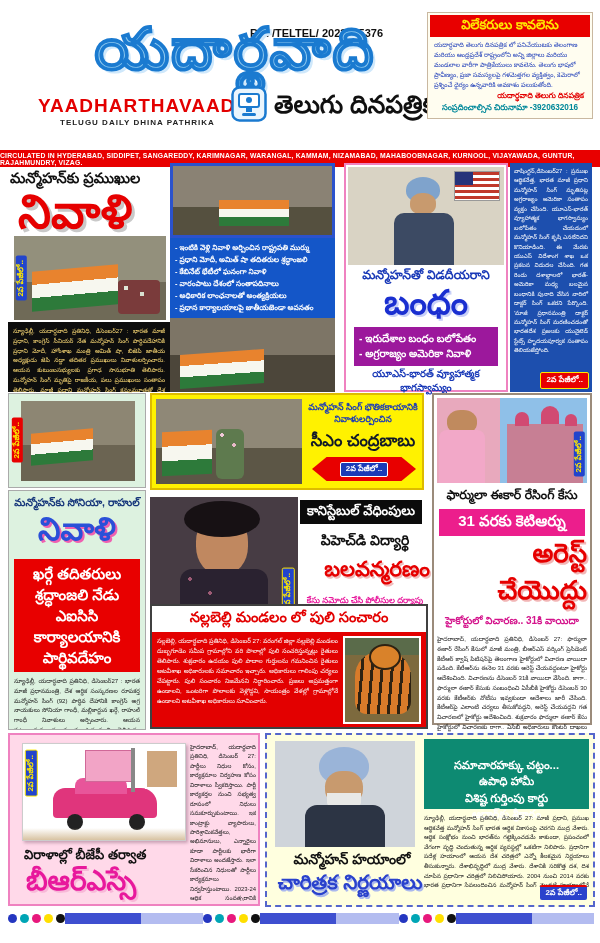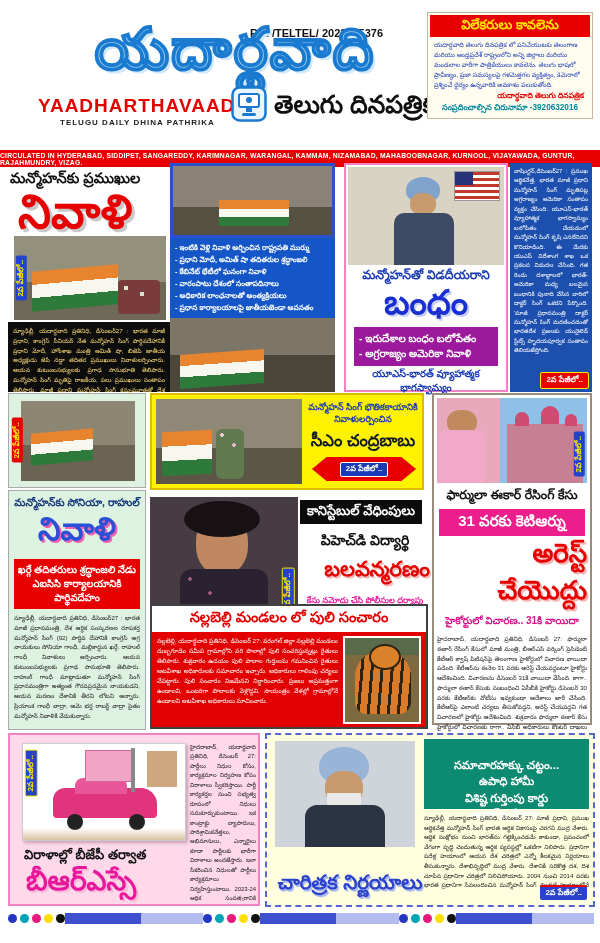--- a/index.html
+++ b/index.html
@@ -146,21 +146,21 @@
     <div style="text-align:center;font-size:12.5px;font-weight:bold;color:#111;margin-top:5px;">ఫార్ములా ఈకార్ రేసింగ్ కేసు</div>
     <div style="background:#ec1e8c;color:#fff;font-size:15px;font-weight:bold;text-align:center;padding:3px 0;margin:4px 2px 0;">31 వరకు కెటిఆర్ను</div>
     <div style="text-align:right;font-size:26px;font-weight:bold;color:#e60000;text-shadow:2px 2px 0 #f2b6b6;margin-top:2px;">అరెస్ట్ చేయొద్దు</div>
     <div style="text-align:center;font-size:10px;font-weight:bold;color:#d4148c;margin-top:3px;">హైకోర్టులో విచారణ.. 31కి వాయిదా</div>
     <div class="body-sm justify" style="margin-top:5px;height:130px;overflow:hidden;">హైదరాబాద్, యదార్థవాది ప్రతినిధి, డిసెంబర్ 27: ఫార్ములా ఈకార్ రేసింగ్ కేసులో మాజీ మంత్రి, బీఆర్ఎస్ వర్కింగ్ ప్రెసిడెంట్ కేటీఆర్ క్వాష్ పిటిషన్‌పై తెలంగాణ హైకోర్టులో విచారణ వాయిదా పడింది. కేటీఆర్‌ను ఈనెల 31 వరకు అరెస్ట్ చేయవద్దంటూ హైకోర్టు ఆదేశించింది. విచారణను డిసెంబర్ 31కి వాయిదా వేసింది. కాగా.. ఫార్ములా ఈకార్ కేసుకు సంబంధించి ఏసీబీకి హైకోర్టు డిసెంబర్ 30 వరకు కేటీఆర్‌కు నోటీసు ఇవ్వకుండా ఆదేశాలు జారీ చేసింది. కేటీఆర్‌పై ఎలాంటి చర్యలు తీసుకోవద్దని, అరెస్ట్ చేయవద్దని గత విచారణలో హైకోర్టు ఆదేశించింది. శుక్రవారం ఫార్ములా ఈకార్ కేసు హైకోర్టులో విచారణకు రాగా.. ఏసీబీ అధికారులు కౌంటర్ దాఖలు చేశారు.</div>
   </div>
 
   <div class="abs" style="left:8px;top:490px;width:138px;height:240px;background:#ddf2e0;border:1px solid #aaa;box-sizing:border-box;padding:5px;overflow:hidden;">
     <div style="text-align:center;font-size:10.5px;font-weight:bold;color:#15357a;">మన్మోహన్‌కు సోనియా, రాహుల్</div>
     <div style="text-align:center;font-size:32px;font-weight:bold;color:#2a50d8;text-shadow:2px 2px 0 #f060b0;">నివాళి</div>
-    <div style="background:#e80000;color:#fff;font-size:10px;font-weight:bold;text-align:center;line-height:1.4;padding:4px 3px;margin:4px 0;">ఖర్గే తదితరులు శ్రద్ధాంజలి నేడు ఎఐసిసి కార్యాలయానికి పార్థివదేహం</div>
+    <div style="background:#e80000;color:#fff;font-size:15px;font-weight:bold;text-align:center;line-height:1.4;padding:4px 3px;margin:4px 0;">ఖర్గే తదితరులు శ్రద్ధాంజలి నేడు ఎఐసిసి కార్యాలయానికి పార్థివదేహం</div>
     <div class="body-sm justify" style="height:128px;overflow:hidden;">న్యూఢిల్లీ, యదార్థవాది ప్రతినిధి, డిసెంబర్27 : భారత మాజీ ప్రధానమంత్రి, దేశ ఆర్థిక సంస్కరణల రూపకర్త మన్మోహన్ సింగ్ (92) పార్థివ దేహానికి కాంగ్రెస్ అగ్ర నాయకులు సోనియా గాంధీ, మల్లికార్జున ఖర్గే, రాహుల్ గాంధీ నివాళులు అర్పించారు. ఆయన కుటుంబసభ్యులకు ప్రగాఢ సానుభూతి తెలిపారు. రాహుల్ గాంధీ మాట్లాడుతూ మన్మోహన్ సింగ్ ప్రధానమంత్రిగా అత్యంత గౌరవప్రదమైన నాయకుడని, ఆయన మరణం దేశానికి తీరని లోటని అన్నారు. ప్రియాంక గాంధీ వాద్రా, ఆమె భర్త రాబర్ట్ వాద్రా సైతం మన్మోహన్ నివాళికి వేడుకున్నారు.</div>
   </div>
 
   <div class="ph" style="left:150px;top:497px;width:148px;height:126px;background:linear-gradient(180deg,#473c44 0 100%);">
     <div class="abs" style="left:46px;top:16px;width:52px;height:62px;border-radius:46%;background:#c08860;"></div>
     <div class="abs" style="left:34px;top:4px;width:76px;height:36px;border-radius:50%;background:#171114;"></div>
     <div class="abs" style="left:30px;top:72px;width:88px;height:54px;border-radius:12px 12px 0 0;background:radial-gradient(circle 3px at 10px 10px,#9c5a74 60%,transparent 62%),radial-gradient(circle 3px at 30px 24px,#9c5a74 60%,transparent 62%),#2a2230;"></div>
     <div class="vlabel" style="right:3px;bottom:8px;background:#2244cc;color:#ffe800;border:1px solid #ffe800;">2వ పేజీలో..</div>
   </div>
   <div class="abs" style="left:300px;top:500px;width:130px;">
@@ -198,20 +198,21 @@
     <div class="abs body-sm justify" style="left:180px;top:8px;width:66px;height:158px;font-size:5.9px;overflow:hidden;">హైదరాబాద్, యదార్థవాది ప్రతినిధి, డిసెంబర్ 27: పార్టీలు నిధుల కోసం, కార్యక్రమాల నిర్వహణ కోసం విరాళాలు స్వీకరిస్తాయి. పార్టీ కార్యకర్తల నుంచి సభ్యత్వ రూపంలో నిధులు సమకూర్చుకుంటాయి. ఇక కాంట్రాక్టు వ్యాపారులు, పారిశ్రామికవేత్తలు, అభిమానులు, ఎన్నారైలు కూడా పార్టీలకు భారీగా విరాళాలు అందజేస్తారు. ఇలా సేకరించిన నిధులతో పార్టీలు కార్యక్రమాలు నిర్వహిస్తుంటాయి. 2023-24 ఆర్థిక సంవత్సరానికి సంబంధించిన విరాళాల వివరాలు ఎన్నికల సంఘం వెల్లడించగా, జాతీయ పార్టీలలో బీజేపీ తర్వాత బీఆర్ఎస్ మొదటి స్థానంలో నిలిచింది.</div>
   </div>
 
   <div class="abs" style="left:265px;top:733px;width:330px;height:174px;background:#ffffdf;border:2px dashed #5566cc;box-sizing:border-box;">
     <div class="ph" style="left:8px;top:6px;width:140px;height:106px;background:linear-gradient(180deg,#cfd4da 0 100%);">
       <div class="abs" style="left:44px;top:6px;width:50px;height:38px;border-radius:50% 50% 45% 45%;background:#9ab4d8;"></div>
       <div class="abs" style="left:50px;top:30px;width:38px;height:34px;border-radius:45%;background:#c89a6e;"></div>
       <div class="abs" style="left:52px;top:52px;width:34px;height:16px;border-radius:0 0 40% 40%;background:#e8e8e6;"></div>
       <div class="abs" style="left:30px;top:64px;width:80px;height:42px;border-radius:12px 12px 0 0;background:#2c3444;"></div>
     </div>
+    <div class="abs" style="left:10px;top:116px;width:150px;font-size:14px;font-weight:bold;color:#111;text-align:center;">మన్మోహన్ హయాంలో</div>
     <div class="abs" style="left:4px;top:136px;width:158px;font-size:20px;font-weight:bold;color:#2a42cc;text-align:center;text-shadow:1.5px 1.5px 0 #aab8ee;">చారిత్రక నిర్ణయాలు</div>
     <div class="abs" style="left:157px;top:4px;width:165px;height:70px;background:#0d8a72;color:#fff;font-size:11.3px;font-weight:bold;text-align:center;line-height:1.45;padding-top:18px;box-sizing:border-box;">
       <div>సమాచారహక్కు చట్టం...</div>
       <div>ఉపాధి హామీ</div>
       <div>విశిష్ట గుర్తింపు కార్డు</div>
       <div>ఆధార్‌కు శ్రీకారం</div>
     </div>
     <div class="abs body-sm justify" style="left:157px;top:79px;width:165px;height:78px;font-size:6px;overflow:hidden;">న్యూఢిల్లీ, యదార్థవాది ప్రతినిధి, డిసెంబర్ 27: మాజీ ప్రధాని, ప్రముఖ ఆర్థికవేత్త మన్మోహన్ సింగ్ భారత ఆర్థిక వికాసంపై చెరగని ముద్ర వేశారు. ఆర్థిక సంక్షోభం నుంచి భారత్‌ను గట్టెక్కించడమే కాకుండా, ప్రపంచంలో వేగంగా వృద్ధి చెందుతున్న ఆర్థిక వ్యవస్థల్లో ఒకటిగా నిలిపారు. ప్రధానిగా పదేళ్ల హయాంలో ఆయన దేశ చరిత్రలో ఎన్నో కీలకమైన నిర్ణయాలు తీసుకున్నారు. దేశాభివృద్ధిలో ముద్ర వేశారు. దేశానికి సరికొత్త దశ, దిశ చూపిన ప్రధానిగా చరిత్రలో నిలిచిపోయారు. 2004 నుంచి 2014 వరకు భారత ప్రధానిగా సేవలందించిన మన్మోహన్ సింగ్ మొదటి హయాంలోనే దేశంలో ఎన్నో సంస్కరణలను తీసుకొచ్చారు. ప్రభుత్వానికి సంబంధించిన ప్రతి సమాచారాన్ని తెలుసుకునే హక్కు సామాన్యులకు ఉండాలనే లక్ష్యంతో సమాచార హక్కు చట్టాన్ని తెచ్చారు.</div>
     <div class="abs contlbl" style="right:6px;bottom:5px;background:#2a42cc;color:#fff;border-top:2px solid #e80000;">2వ పేజీలో..</div>
   </div>

